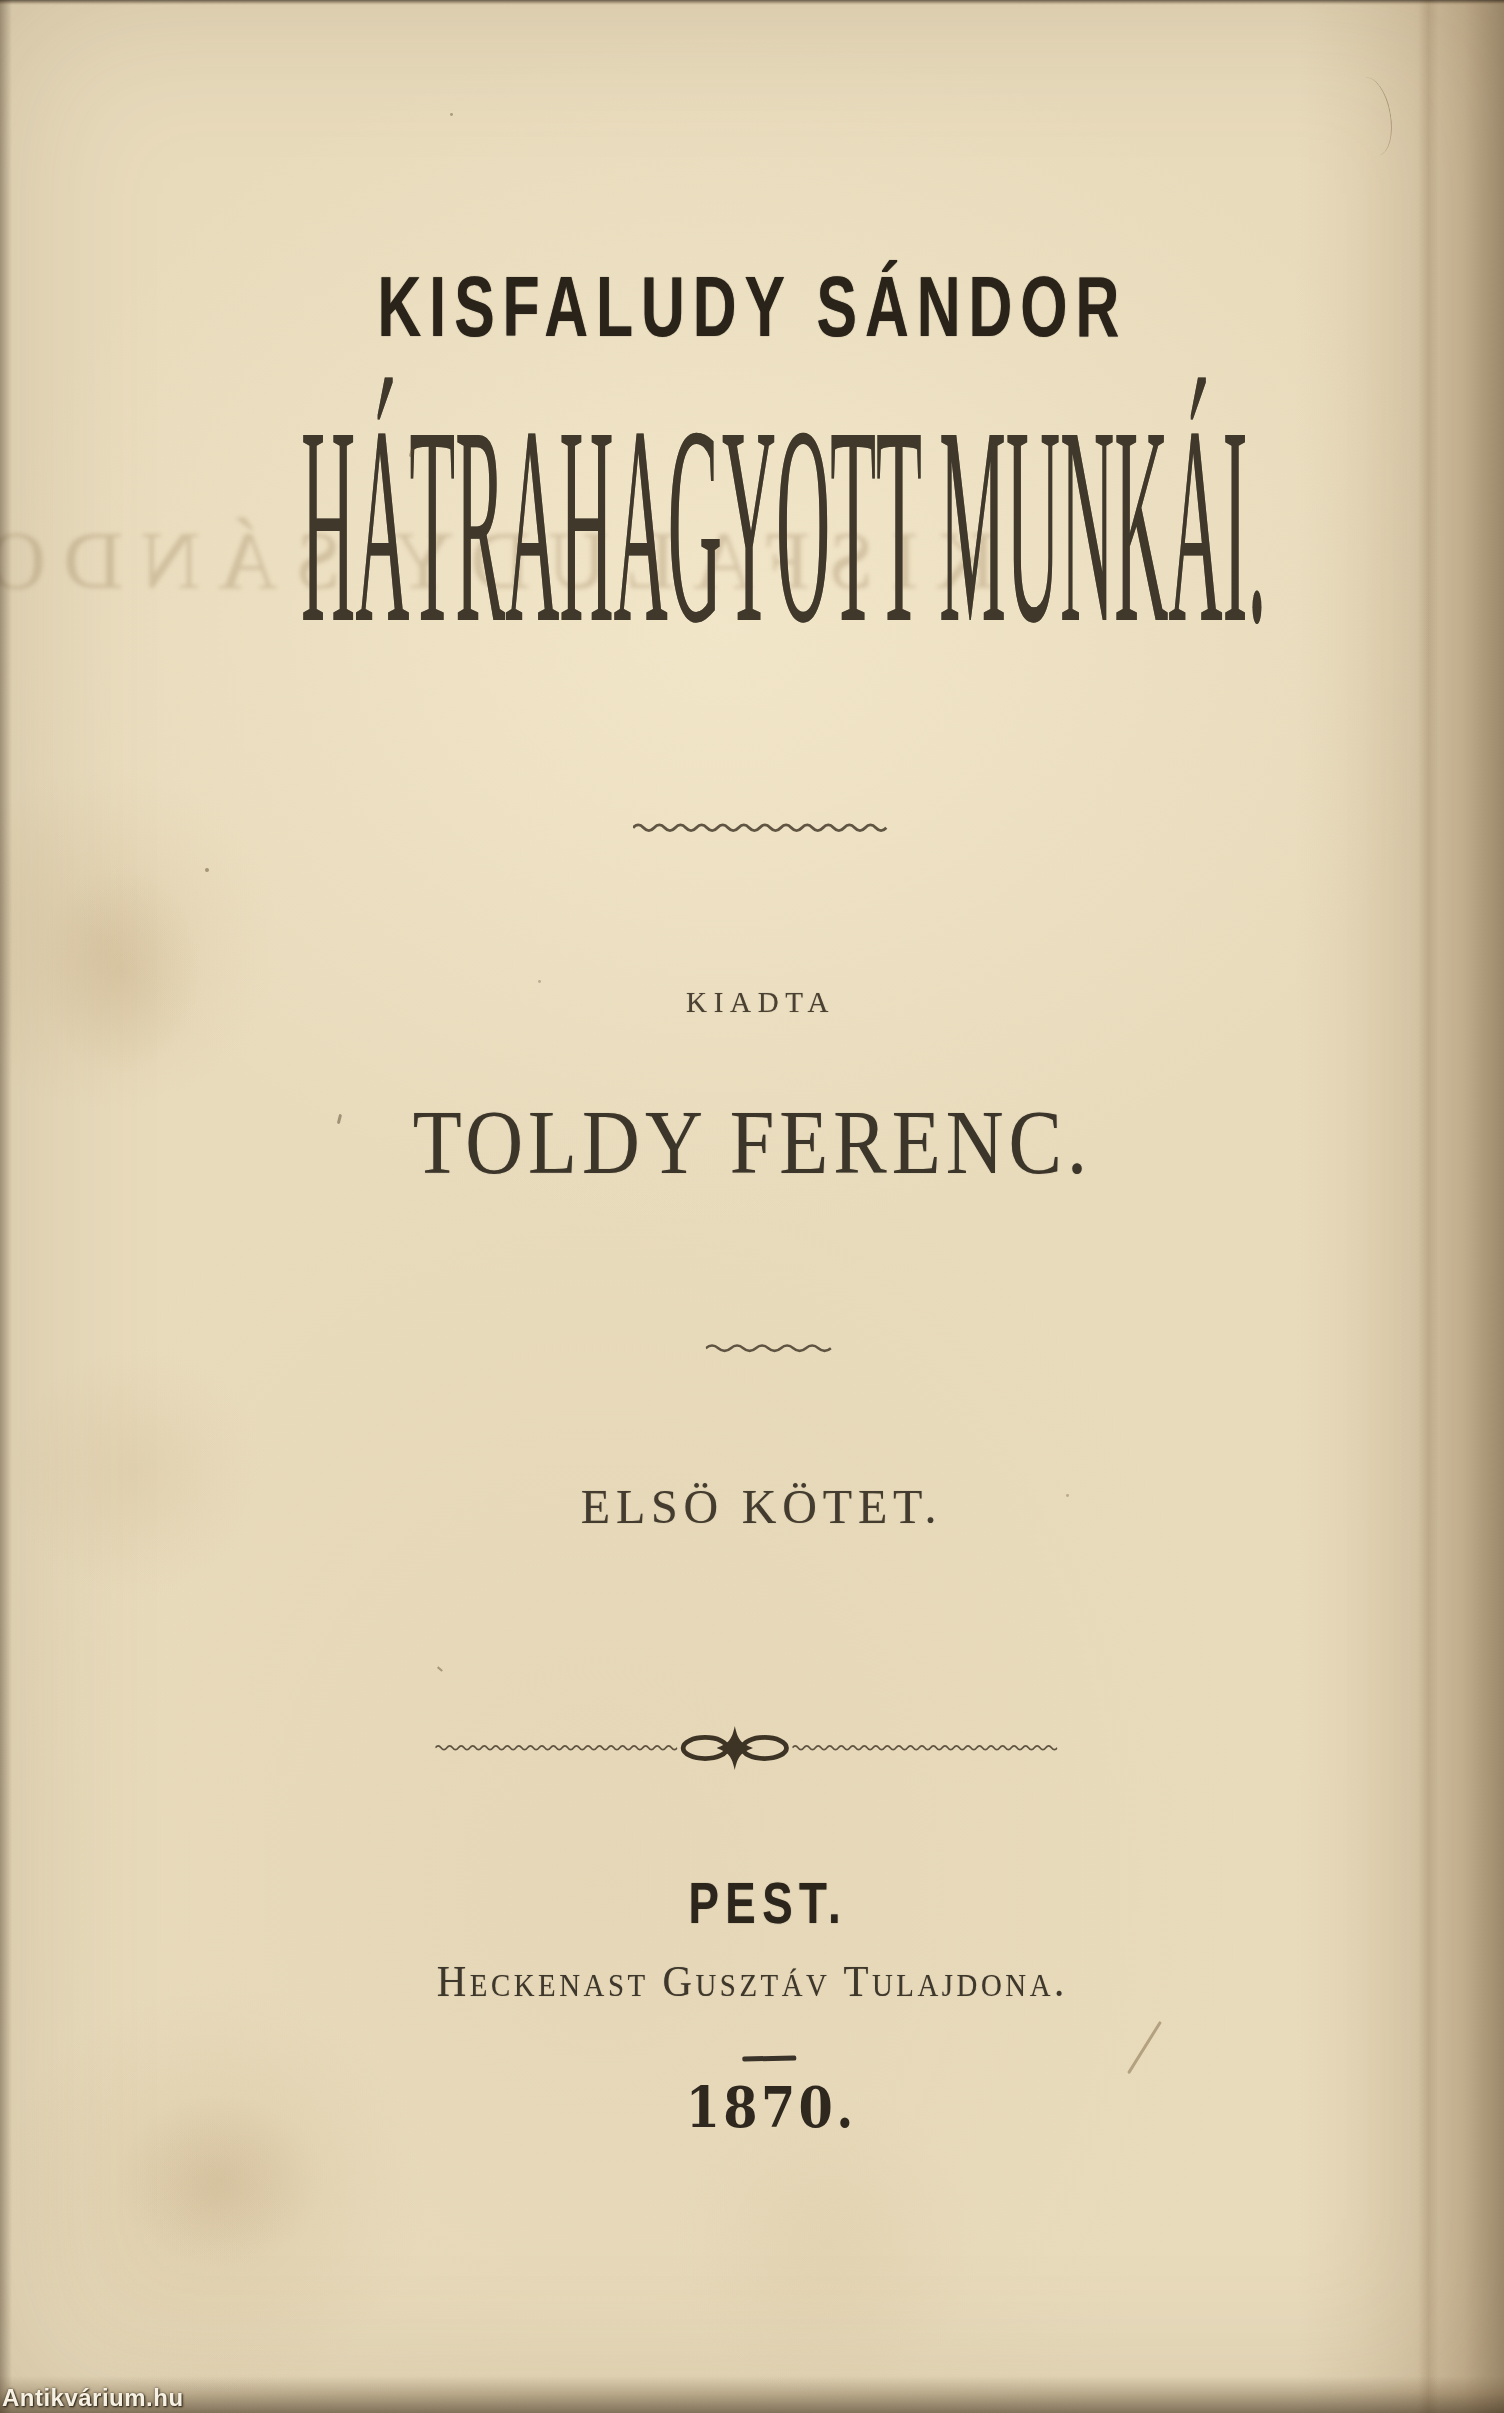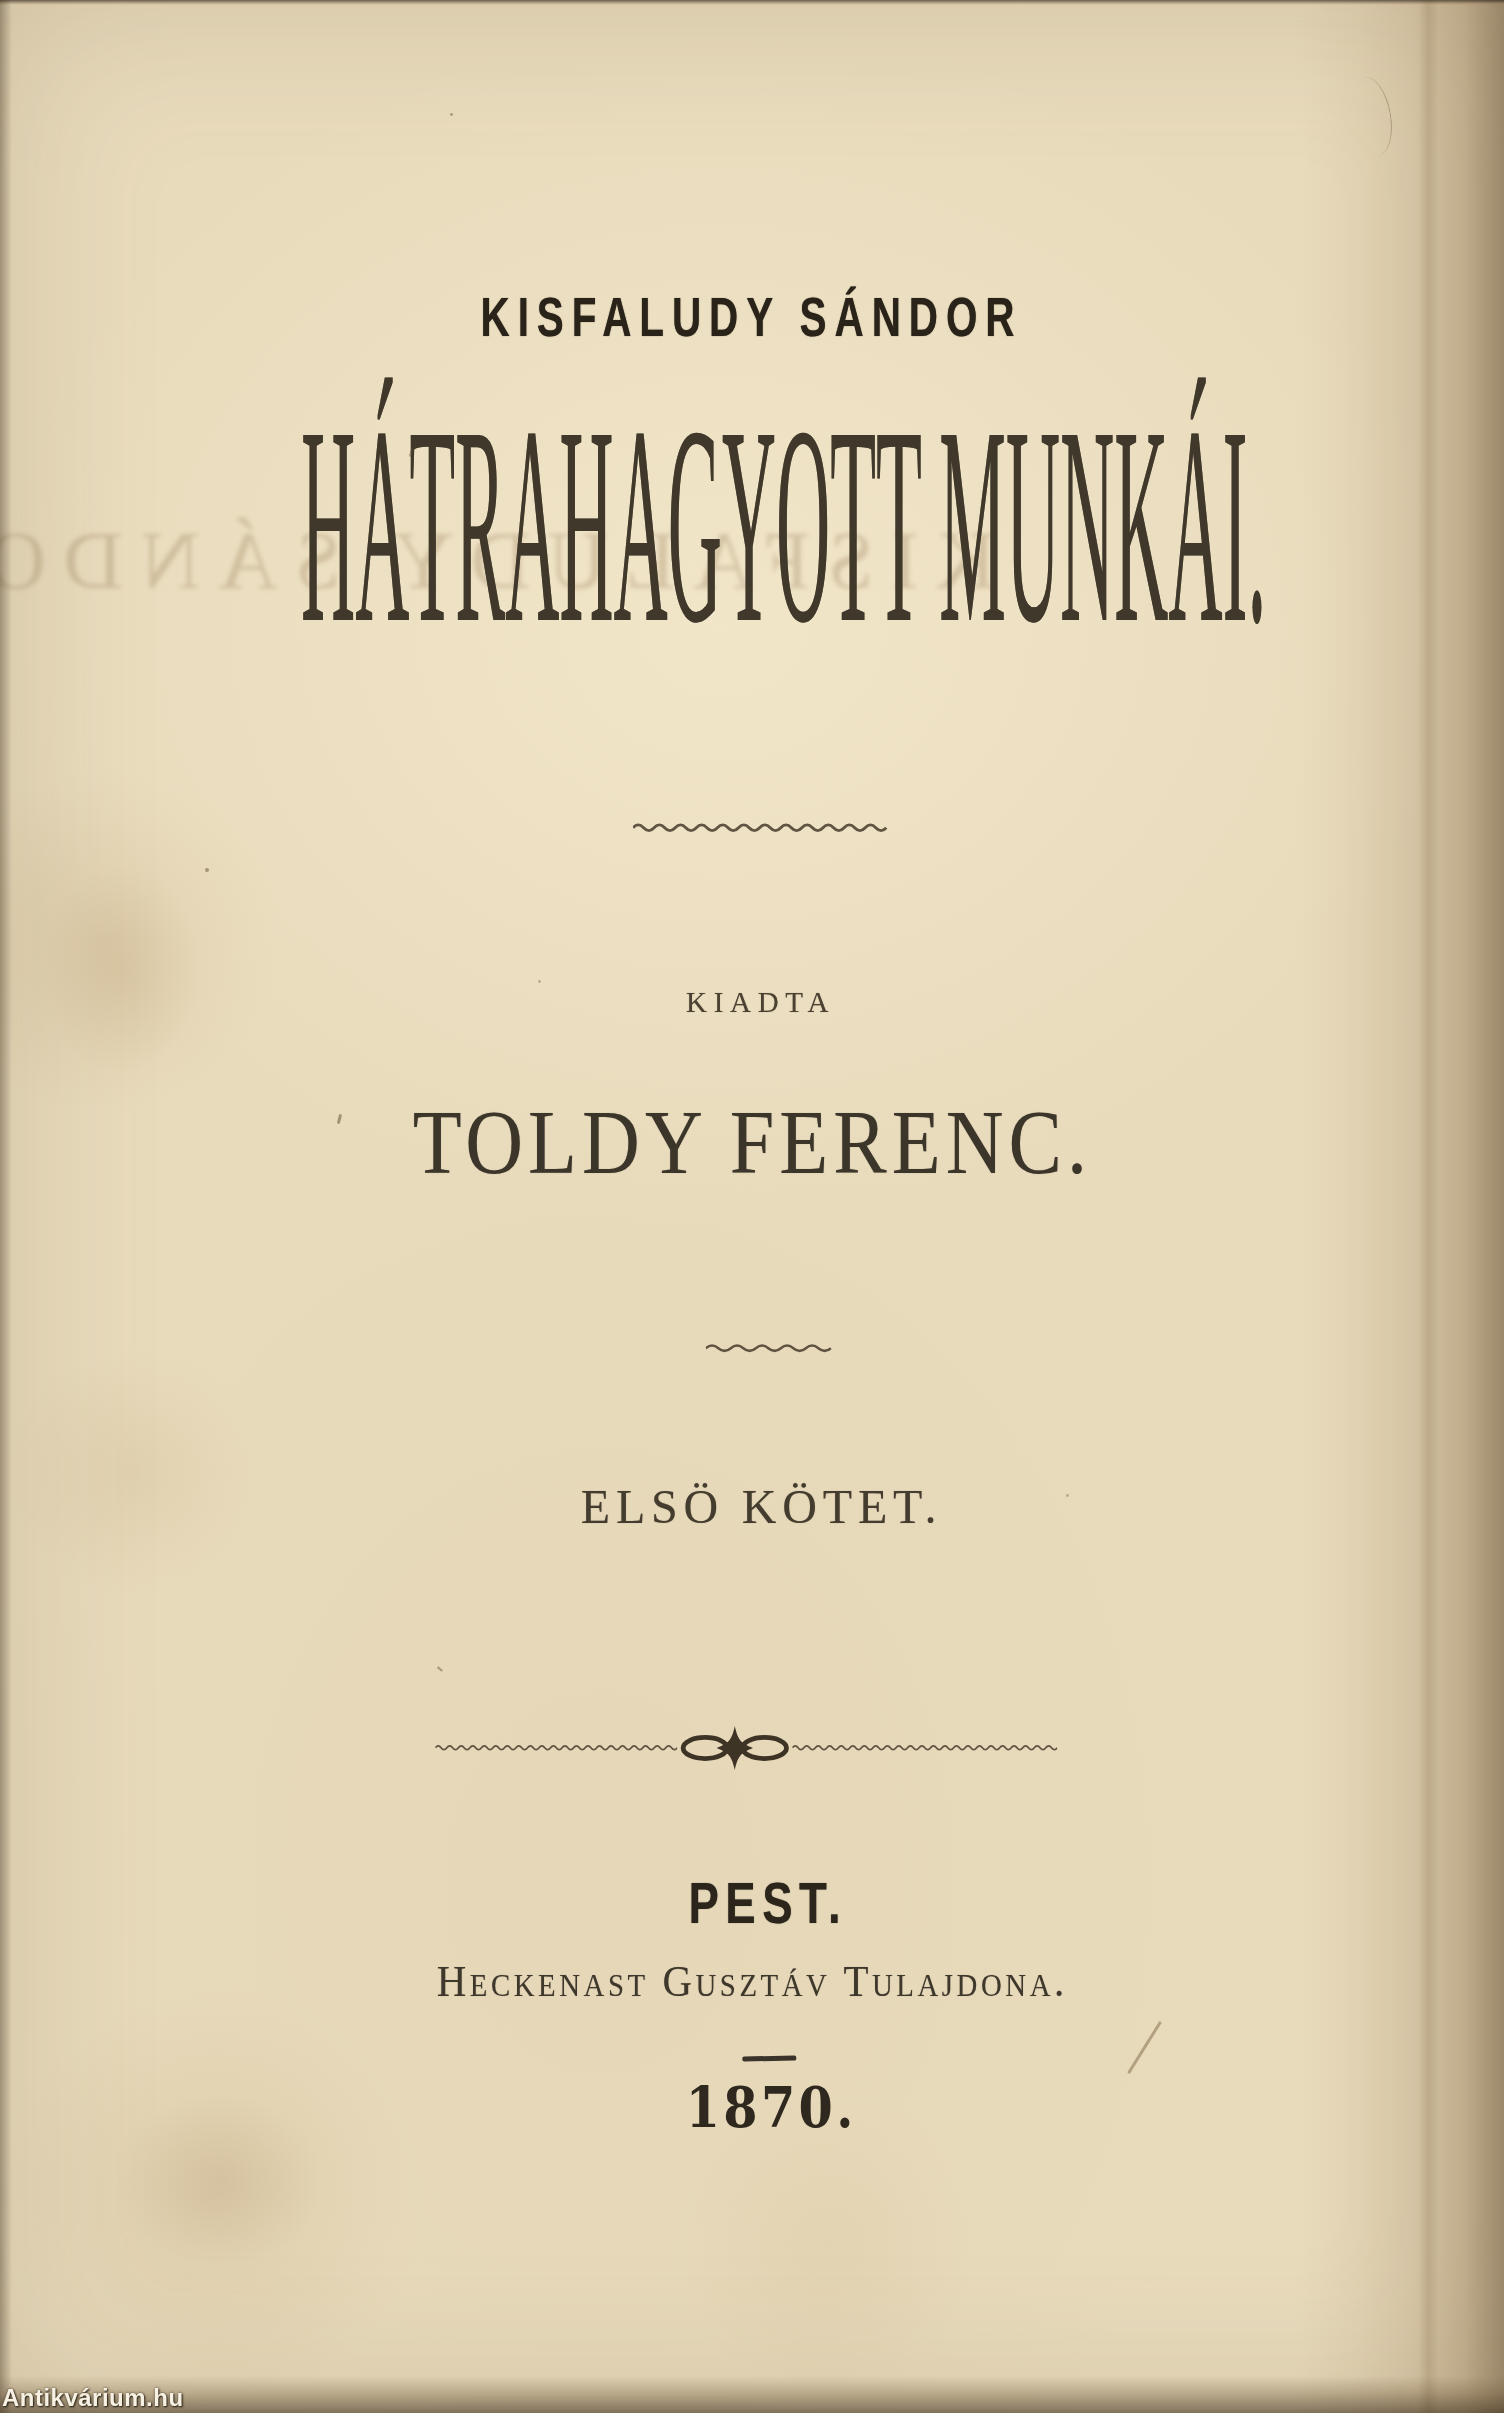--- a/index.html
+++ b/index.html
@@ -14,23 +14,23 @@
       radial-gradient(circle 125px at 9% 61%, rgba(198,172,132,.22), rgba(198,172,132,0)),
       radial-gradient(circle 211px at 14% 91%, rgba(190,162,120,.25), rgba(190,162,120,0)),
       radial-gradient(circle 154px at 55% 93%, rgba(205,180,140,.20), rgba(205,180,140,0)),
       #e8dbbc;
     box-shadow: inset 0 0 163px rgba(100,75,45,.20);
     font-family:"Liberation Serif", serif;
   }
   .line{position:absolute;left:0;width:100%;text-align:center;white-space:nowrap;}
 
   .author{
-    top:289px;
+    top:264px;
     font-family:"Liberation Sans", sans-serif;
-    font-weight:700;font-size:44px;line-height:1;
+    font-weight:700;font-size:66px;line-height:1;
     color:#29231a;letter-spacing:8.6px;
     text-shadow:0 0 1px rgba(41,35,26,.7);
   }
   .author .squeeze{display:inline-block;transform:scale(.92,1.28);transform-origin:50% 0;}
 
   .main-title{
     top:409px;height:231px;
     display:flex;align-items:center;justify-content:center;
     z-index:2;
     margin-left:32px;

